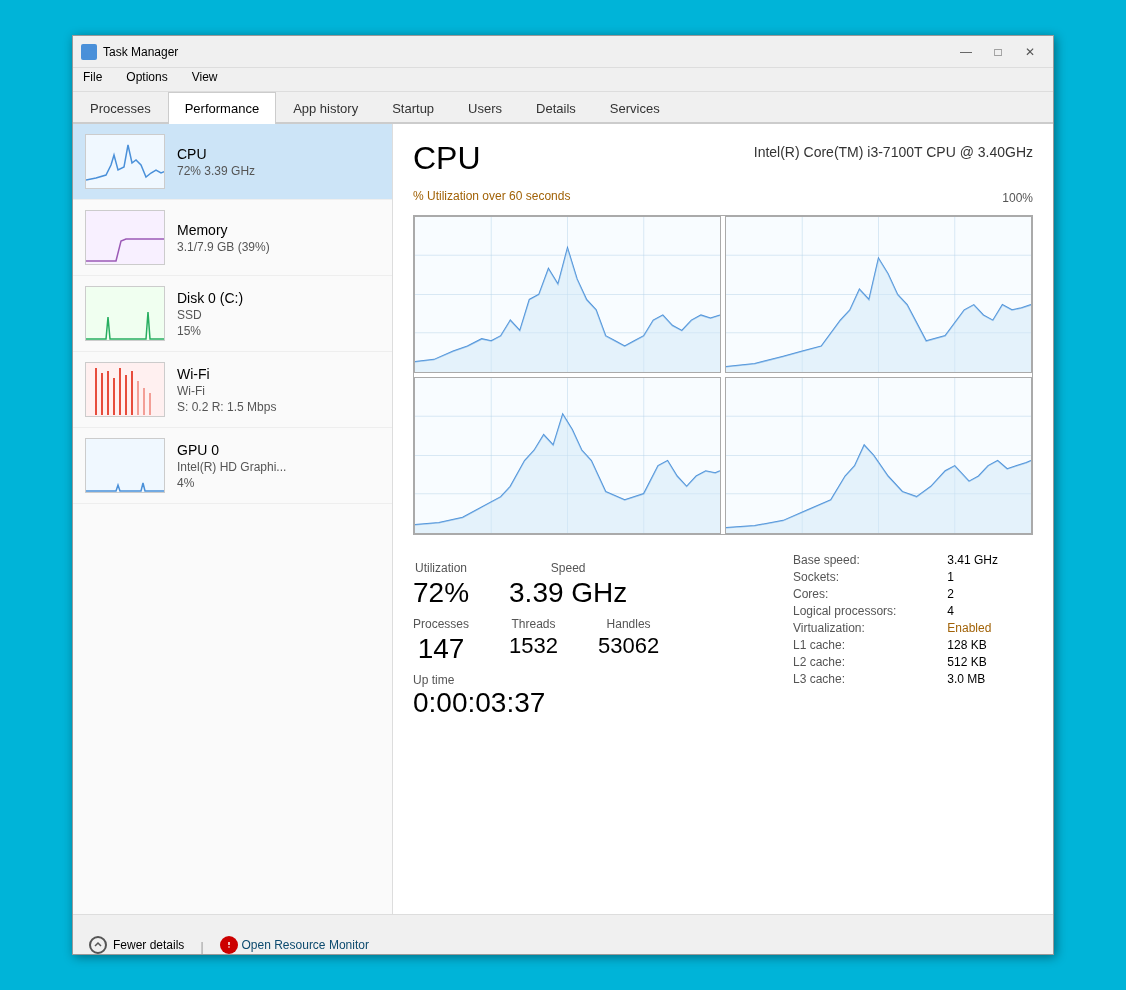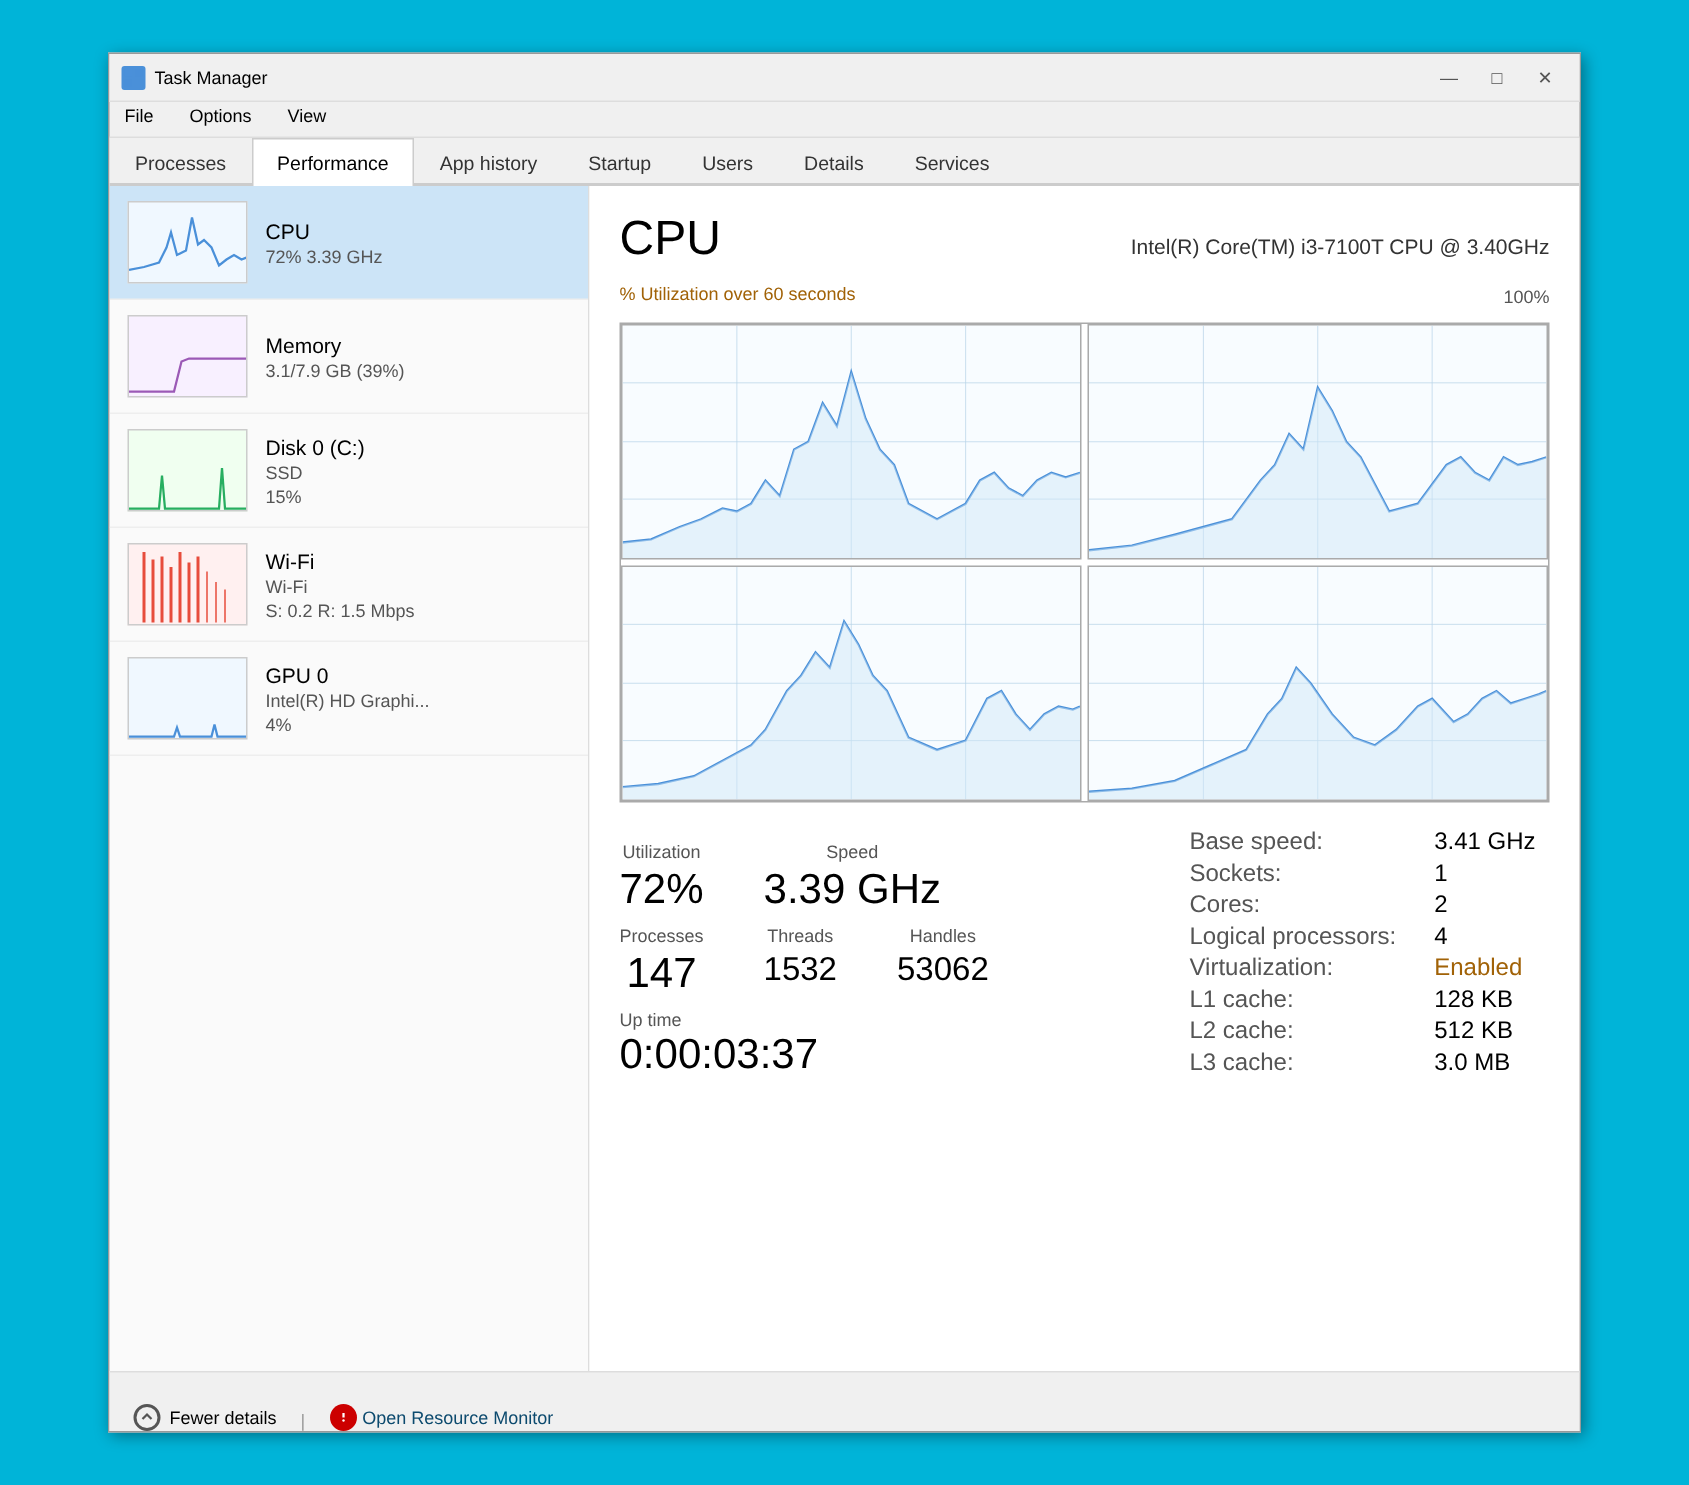--- a/index.html
+++ b/index.html
@@ -144,21 +144,21 @@
       flex-direction: column;
       gap: 8px;
     }
     .cpu-header {
       display: flex;
       justify-content: space-between;
       align-items: flex-start;
       margin-bottom: 4px;
     }
     .cpu-title { font-size: 32px; font-weight: 300; color: #000; }
-    .cpu-model { font-size: 14px; color: #333; text-align: right; margin-top: 16px; }
+    .cpu-model { font-size: 14px; color: #333; text-align: right; margin-top: 4px; }
     .utilization-label { font-size: 12px; color: #a16207; margin-bottom: 4px; }
     .utilization-max { font-size: 12px; color: #555; text-align: left; }
     .charts-grid {
       display: grid;
       grid-template-columns: 1fr 1fr;
       grid-template-rows: 1fr 1fr;
       gap: 4px;
       height: 320px;
       border: 1px solid #aaa;
     }
@@ -437,21 +437,21 @@
               <span class="stat-value" style="font-size:22px;">53062</span>
             </div>
           </div>
 
           <div class="uptime-section" style="margin-top:8px;">
             <span class="uptime-label">Up time</span><br>
             <span class="uptime-value">0:00:03:37</span>
           </div>
         </div>
 
-        <div style="display:grid; grid-template-columns: auto auto; gap: 3px 16px; font-size:16px; min-width:240px;">
+        <div style="display:grid; grid-template-columns: auto auto; gap: 3px 16px; font-size:12px; min-width:240px;">
           <span class="right-stat-label">Base speed:</span>
           <span class="right-stat-value">3.41 GHz</span>
 
           <span class="right-stat-label">Sockets:</span>
           <span class="right-stat-value">1</span>
 
           <span class="right-stat-label">Cores:</span>
           <span class="right-stat-value">2</span>
 
           <span class="right-stat-label">Logical processors:</span>

